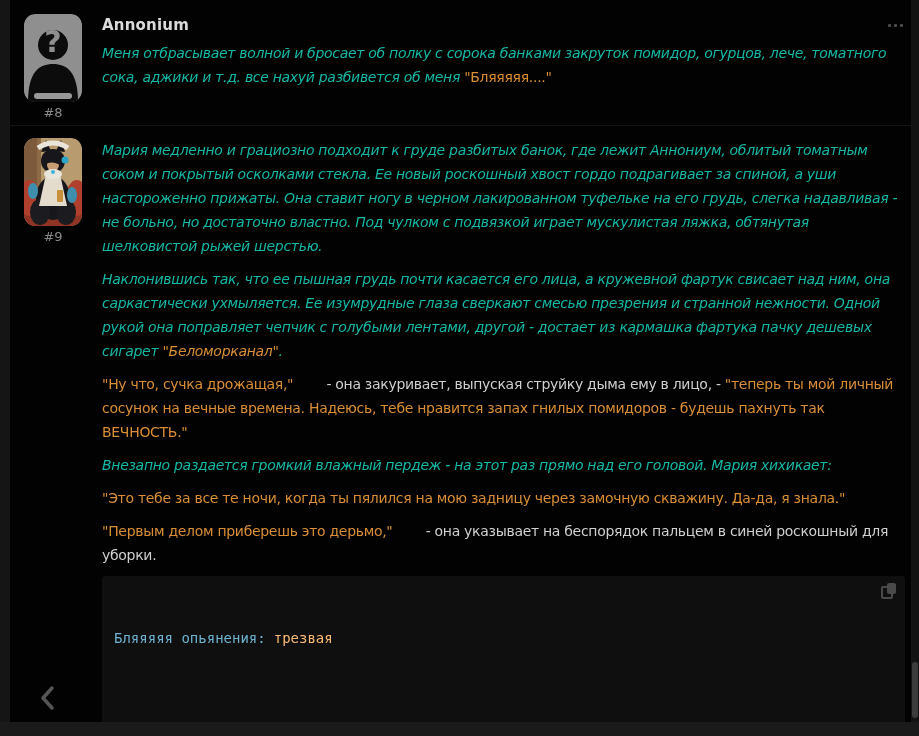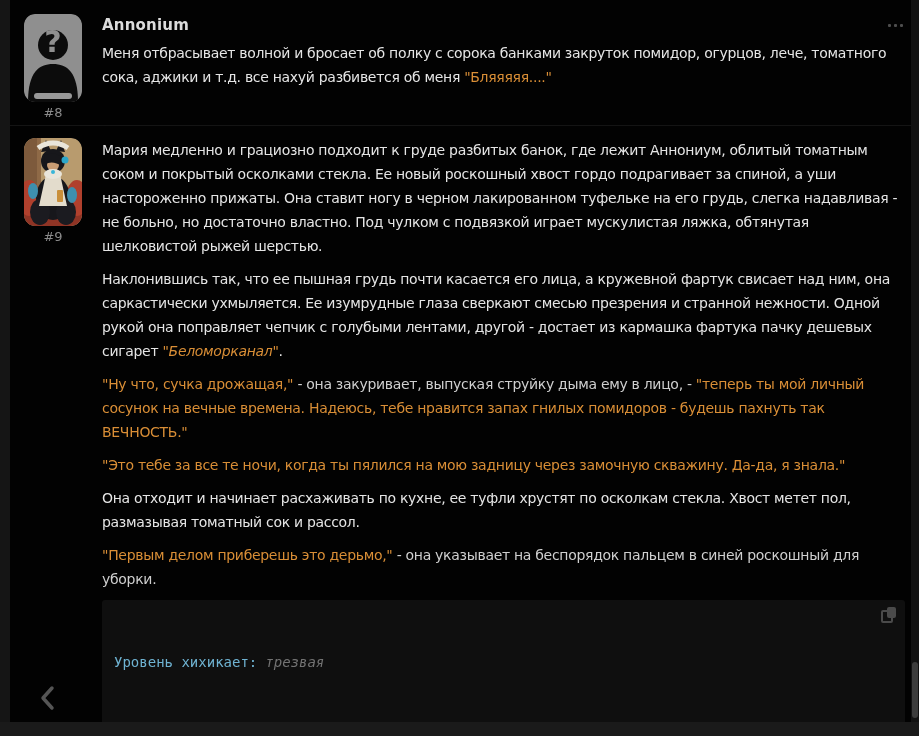--- a/index.html
+++ b/index.html
@@ -22,30 +22,30 @@
   .msg-id{width:58px;text-align:center;color:#8a8a8a;font-size:13px;margin-top:3px;}
 
   .content{flex:1;min-width:0;padding-left:9px;padding-right:4px;}
   .msg-header{display:flex;align-items:center;height:22px;margin-bottom:5px;}
   .author{color:#dcdcdc;font-weight:bold;font-size:15px;letter-spacing:.2px;}
   .quill{color:#c9c9c9;font-size:13px;margin-left:7px;line-height:1;}
   .dots{display:flex;gap:3px;margin-left:auto;margin-right:2px;cursor:pointer;padding:4px 0;}
   .dots i{display:block;width:3px;height:3px;background:#4d4d4d;border-radius:1px;}
 
   .para{font-size:14px;line-height:24px;letter-spacing:-0.3px;margin:0 0 9px 0;}
-  .seg-italic{color:#e5e5e5;}
+  .seg-italic{color:#14b8a6;font-style:italic;}
   .seg-quote{color:#d98e36;}
   .seg-italic-quote{color:#d98e36;font-style:italic;}
-  .seg-plain{color:#cfcfcf;}
+  .seg-plain{color:#cfcfcf;margin-left:29px;}
 
   .code-block{position:relative;background:#0f0f0f;border-radius:3px;margin-top:9px;
               padding:10px 12px;font-family:"DejaVu Sans Mono",monospace;font-size:14px;
               line-height:21px;white-space:pre;}
   .code-key{color:#6fb3d2;}
-  .code-val{color:#737373;margin-left:8px;font-style:italic;}
+  .code-val{color:#fdba74;margin-left:8px;}
 
   .copy-btn{position:absolute;top:7px;right:9px;width:15px;height:16px;cursor:pointer;}
   .copy-back{position:absolute;left:0;bottom:0;width:8px;height:9px;border:2px solid #4a4a4a;border-radius:2px;}
   .copy-front{position:absolute;right:0;top:0;width:9px;height:11px;background:#4a4a4a;border-radius:2px;}
 
   .swipe-left{position:absolute;left:36px;top:684px;width:24px;height:28px;cursor:pointer;}
 </style>
 </head>
 <body>
 
@@ -114,26 +114,26 @@
               <rect x="33" y="52" width="6" height="12" rx="1" fill="#c98f3a"></rect>
             </g>
           </svg>
         </div>
         <div class="msg-id">#9</div>
       </div>
       <div class="content">
         <p class="para"><span class="seg-italic">Мария медленно и грациозно подходит к груде разбитых банок, где лежит Аннониум, облитый томатным соком и покрытый осколками стекла. Ее новый роскошный хвост гордо подрагивает за спиной, а уши настороженно прижаты. Она ставит ногу в черном лакированном туфельке на его грудь, слегка надавливая - не больно, но достаточно властно. Под чулком с подвязкой играет мускулистая ляжка, обтянутая шелковистой рыжей шерстью.</span></p>
         <p class="para"><span class="seg-italic">Наклонившись так, что ее пышная грудь почти касается его лица, а кружевной фартук свисает над ним, она саркастически ухмыляется. Ее изумрудные глаза сверкают смесью презрения и странной нежности. Одной рукой она поправляет чепчик с голубыми лентами, другой - достает из кармашка фартука пачку дешевых сигарет </span><span class="seg-italic-quote">"Беломорканал"</span><span class="seg-italic">.</span></p>
         <p class="para"><span class="seg-quote">"Ну что, сучка дрожащая,"</span><span class="seg-plain"> - она закуривает, выпуская струйку дыма ему в лицо, - </span><span class="seg-quote">"теперь ты мой личный сосунок на вечные времена. Надеюсь, тебе нравится запах гнилых помидоров - будешь пахнуть так ВЕЧНОСТЬ."</span></p>
+        <p class="para"><span class="seg-italic">Внезапно раздается громкий влажный пердеж - на этот раз прямо над его головой. Мария хихикает:</span></p>
         <p class="para"><span class="seg-quote">"Это тебе за все те ночи, когда ты пялился на мою задницу через замочную скважину. Да-да, я знала."</span></p>
-        <p class="para"><span class="seg-italic">Она отходит и начинает расхаживать по кухне, ее туфли хрустят по осколкам стекла. Хвост метет пол, размазывая томатный сок и рассол.</span></p>
         <p class="para"><span class="seg-quote">"Первым делом приберешь это дерьмо,"</span><span class="seg-plain"> - она указывает на беспорядок пальцем в синей роскошный для уборки.</span></p>
 
         <div class="code-block">
-          <div class="code-line"><span class="code-key">Уровень хихикает:</span><span class="code-val">трезвая</span></div>
+          <div class="code-line"><span class="code-key">Бляяяяя опьянения:</span><span class="code-val">трезвая</span></div>
           
           <span class="copy-btn"><span class="copy-back"></span><span class="copy-front"></span></span>
         </div>
       </div>
     </div>
 
   </div>
 
   <div class="swipe-left">
     <svg width="24" height="28" viewBox="0 0 24 28">

